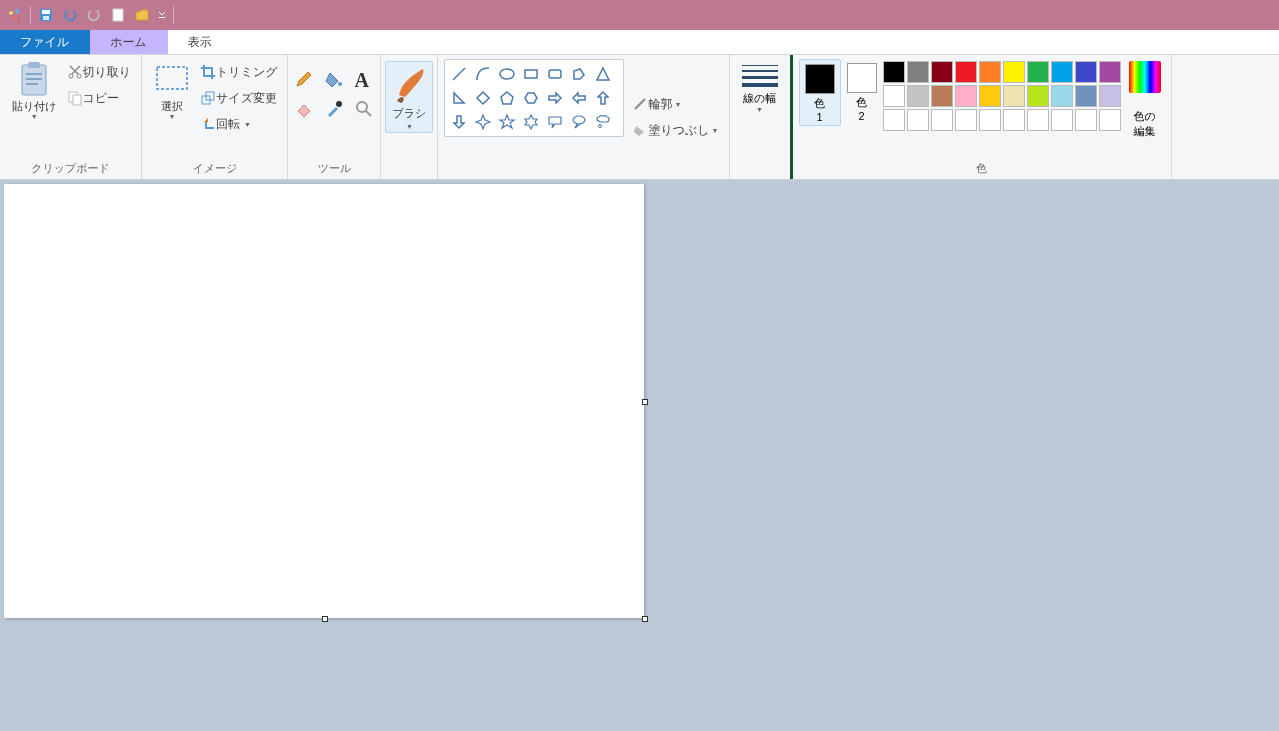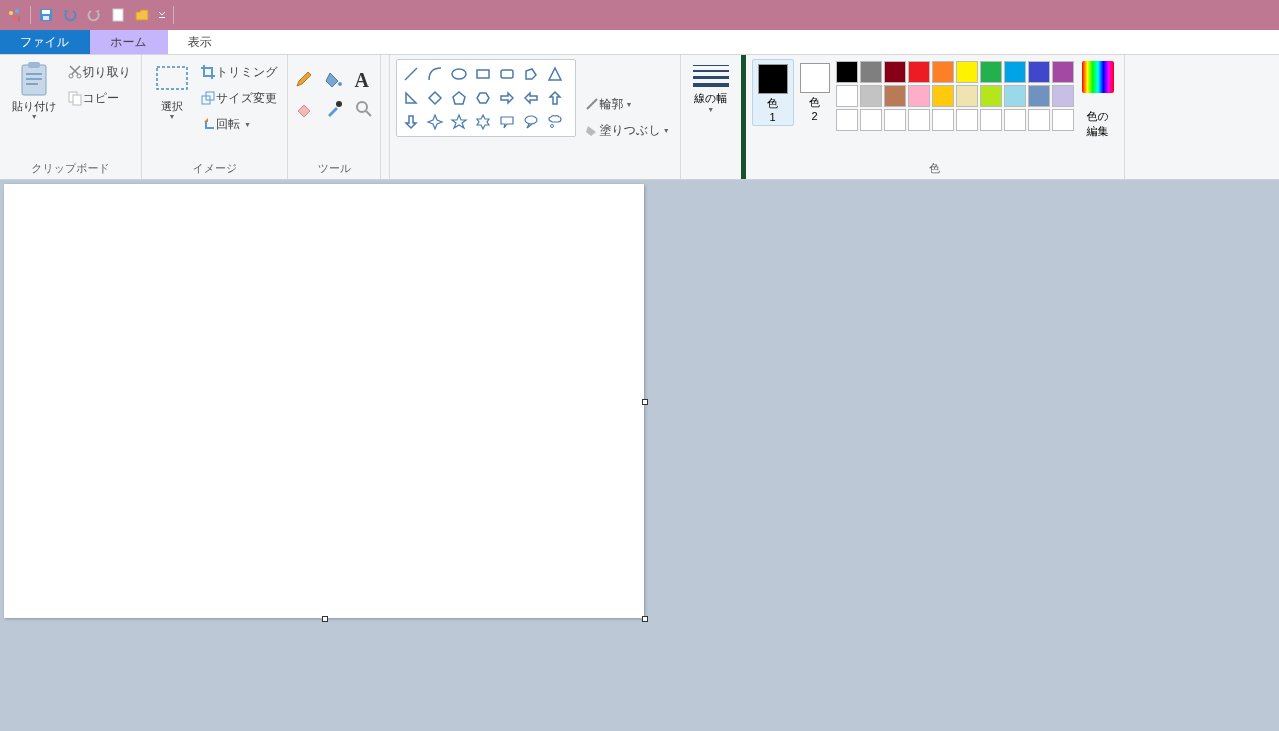--- a/index.html
+++ b/index.html
@@ -231,20 +231,32 @@
         <span><svg width="20" height="20" viewBox="0 0 20 20">
               <circle cx="8" cy="8" r="5" fill="none" stroke="#999" stroke-width="2"></circle>
               <path d="M12 12 L17 17" stroke="#999" stroke-width="2"></path>
             </svg></span>
       </div>
     </div>
     <div class="group-label">ツール</div>
   </div>
 
   <div class="group" style="padding:4px 2px 0 2px;">
+    <div class="group-body">
+      <div class="brush-btn">
+        <div class="icon-box" style="width:38px;height:42px;">
+          <svg width="36" height="40" viewBox="0 0 36 40">
+              <path d="M8 30 Q10 20 20 12 Q28 6 32 4 Q34 8 28 16 Q20 26 14 32 Z" fill="#e07b3a"></path>
+              <path d="M6 36 Q8 32 12 32 Q14 36 10 38 Z" fill="#8a5a3a"></path>
+            </svg>
+        </div>
+        <span class="lbl">ブラシ</span>
+        <span class="caret">▼</span>
+      </div>
+    </div>
     <div class="group-label">&nbsp;</div>
   </div>
 
   <div class="group">
     <div class="group-body">
       <div class="shapes-wrap">
         <div class="shapes-gallery">
           <div class="shape-cell">
               <svg width="18" height="18">
                 <path d="M3 15 L15 3" stroke="#4a7aad" stroke-width="1.5"></path>
@@ -370,21 +382,21 @@
                 </svg>
               </span>
             <span>塗りつぶし</span>
             <span class="caret" style="font-size:7px;color:#666;margin-left:2px;">▼</span>
           </div>
         </div>
       </div>
     </div>
   </div>
 
-  <div class="group" style="border-right:5px solid #14532d;gap:36px;">
+  <div class="group" style="border-right:3px solid #14532d;gap:36px;">
     <div class="group-body">
       <div class="linewidth">
         <div class="lines">
           <div style="height:1px;"></div>
             <div style="height:2px;"></div>
             <div style="height:3px;"></div>
             <div style="height:4px;"></div>
         </div>
         <span class="lbl" style="font-size:11px;">線の幅</span>
         <span class="caret" style="font-size:7px;color:#666;">▼</span>

